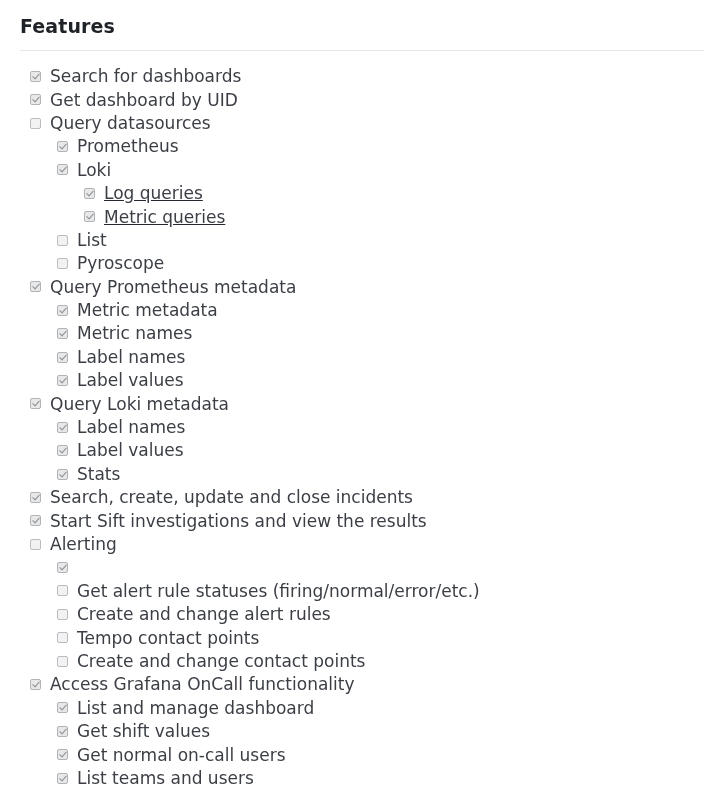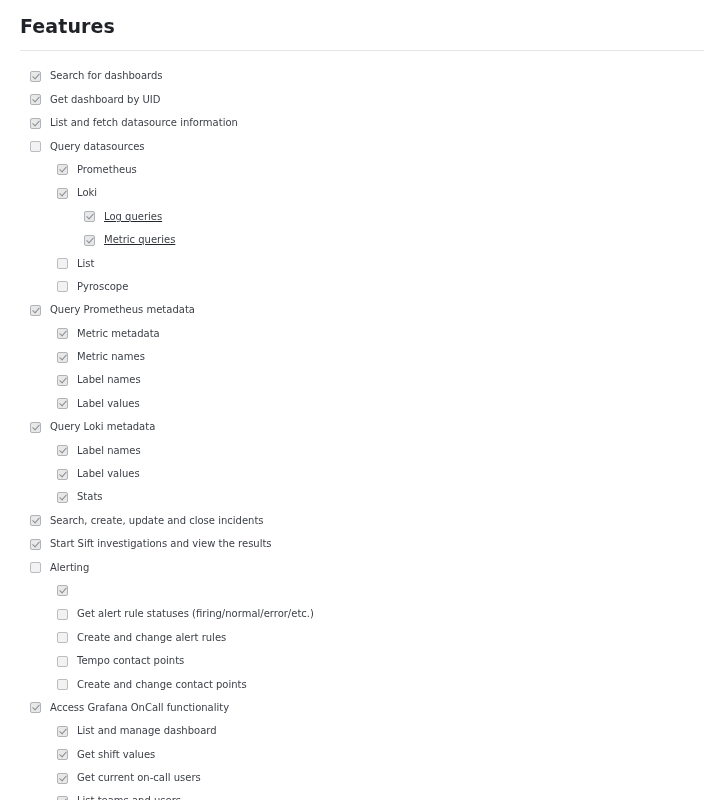--- a/index.html
+++ b/index.html
@@ -75,21 +75,21 @@
     position: absolute;
     left: 3px;
     top: 0px;
     width: 3px;
     height: 6px;
     border: solid #8b8f94;
     border-width: 0 1.6px 1.6px 0;
     transform: rotate(42deg);
   }
   .label {
-    font-size: 10px;
+    font-size: 17px;
     color: #3b3f45;
     line-height: 1.2;
     white-space: nowrap;
   }
 </style>
 </head>
 <body>
 
 <div class="page">
   <h1 class="page-title">Features</h1>
@@ -102,26 +102,20 @@
         </div>
       </li>
       <li class="feature-item level-0">
         <div class="row">
           <span class="cbox checked"></span>
           <span class="label">Get dashboard by UID</span>
         </div>
       </li>
       <li class="feature-item level-0">
         <div class="row">
-          <span class="cbox checked"></span>
-          <span class="label">List and fetch datasource information</span>
-        </div>
-      </li>
-      <li class="feature-item level-0">
-        <div class="row">
           <span class="cbox"></span>
           <span class="label">Query datasources</span>
         </div>
       </li>
       <li class="feature-item level-1">
         <div class="row">
           <span class="cbox checked"></span>
           <span class="label">Prometheus</span>
         </div>
       </li>
@@ -270,21 +264,21 @@
       </li>
       <li class="feature-item level-1">
         <div class="row">
           <span class="cbox checked"></span>
           <span class="label">Get shift values</span>
         </div>
       </li>
       <li class="feature-item level-1">
         <div class="row">
           <span class="cbox checked"></span>
-          <span class="label">Get current on-call users</span>
+          <span class="label">Get normal on-call users</span>
         </div>
       </li>
       <li class="feature-item level-1">
         <div class="row">
           <span class="cbox checked"></span>
           <span class="label">List teams and users</span>
         </div>
       </li>
     </ul>
 </div>

